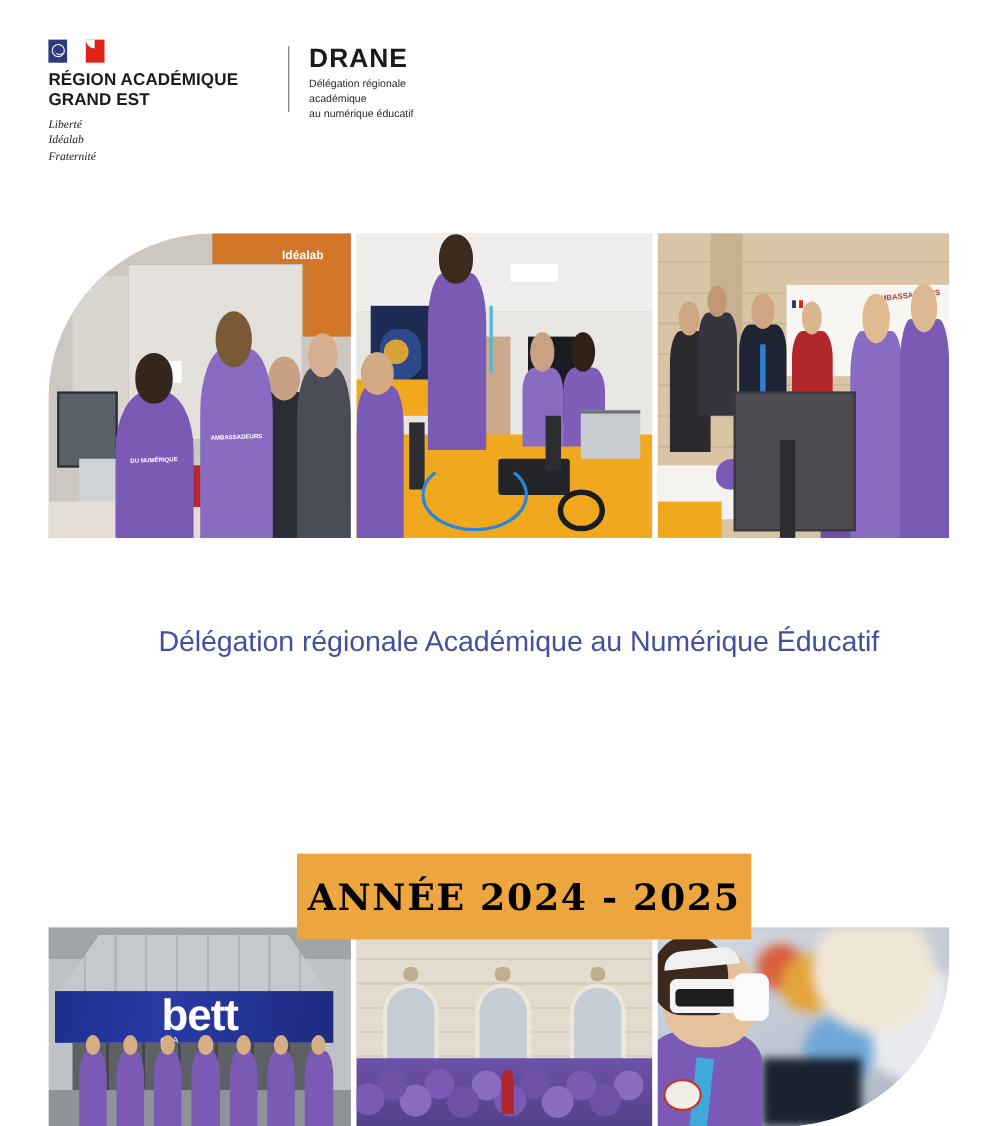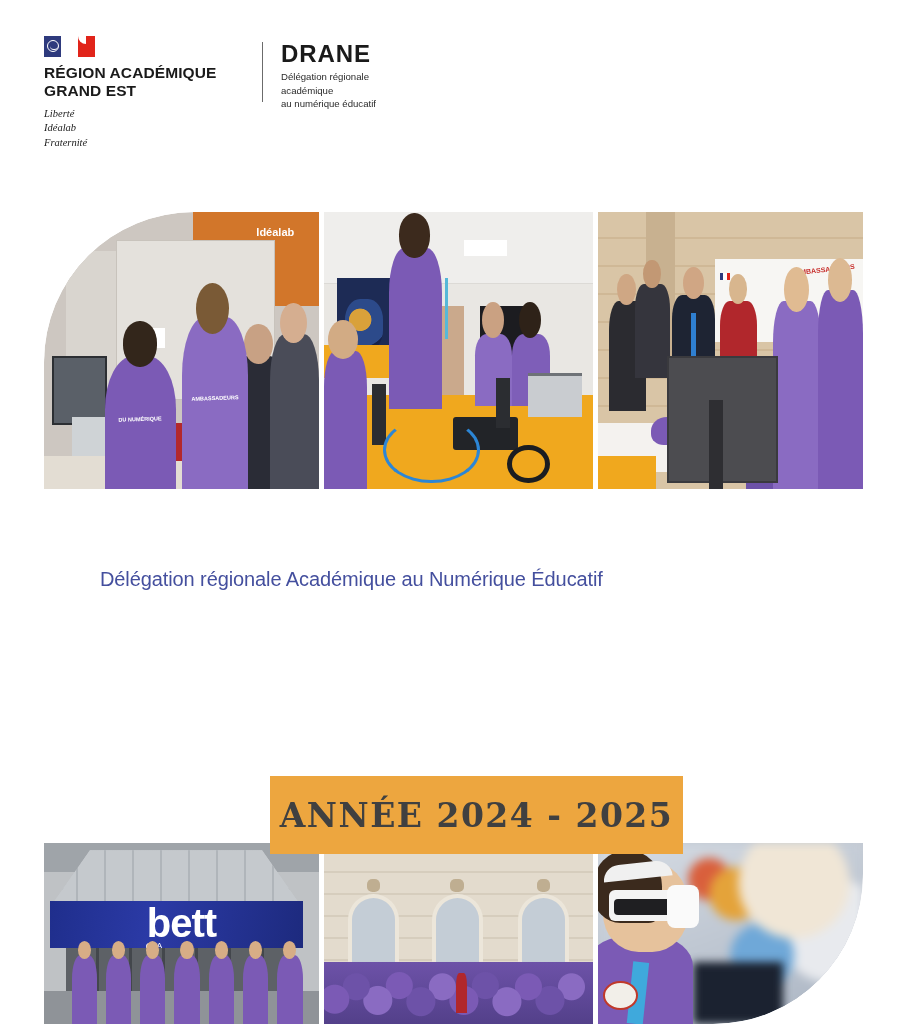--- a/index.html
+++ b/index.html
@@ -209,30 +209,30 @@
   .ph-vr .vr-shade { position:absolute; left:6%; top:31%; width:22%; height:9%; background:#1f1f22; border-radius:4px; }
   .ph-vr .lanyard-vr { position:absolute; left:12%; bottom:0; width:6%; height:34%; background:#3fa9dc; transform:rotate(6deg); }
   .ph-vr .badge { position:absolute; left:2%; bottom:8%; width:13%; height:16%; background:#f2efe9; border-radius:50%; border:2px solid #c0392b; }
 
   
   .title-block { position:absolute; left:100px; top:548px; width:740px; }
   .main-title {
     font-size:45px; font-weight:bold; color:#444f9e;
     line-height:1.16; letter-spacing:-.2px; text-transform:uppercase;
   }
-  .subtitle { margin-top:20px; font-size:20px; color:#444f9e; font-weight:normal; letter-spacing:-.1px; }
+  .subtitle { margin-top:20px; font-size:26px; color:#444f9e; font-weight:normal; letter-spacing:-.1px;margin-left:44px; }
 
   
   .year-banner {
     position:absolute; left:270px; top:776px; width:413px; height:78px;
     background:#eda63f; display:flex; align-items:center; justify-content:center; z-index:5;
   }
   .year-text {
     font-family:"DejaVu Serif", serif; font-weight:bold;
-    font-size:33px; color:#404040; letter-spacing:1.5px;
+    font-size:33px; color:#000000; letter-spacing:1.5px;
   }
 </style>
 </head>
 <body>
 
 <div class="page">
 
   <div class="header">
 
     <div class="rep-block">

